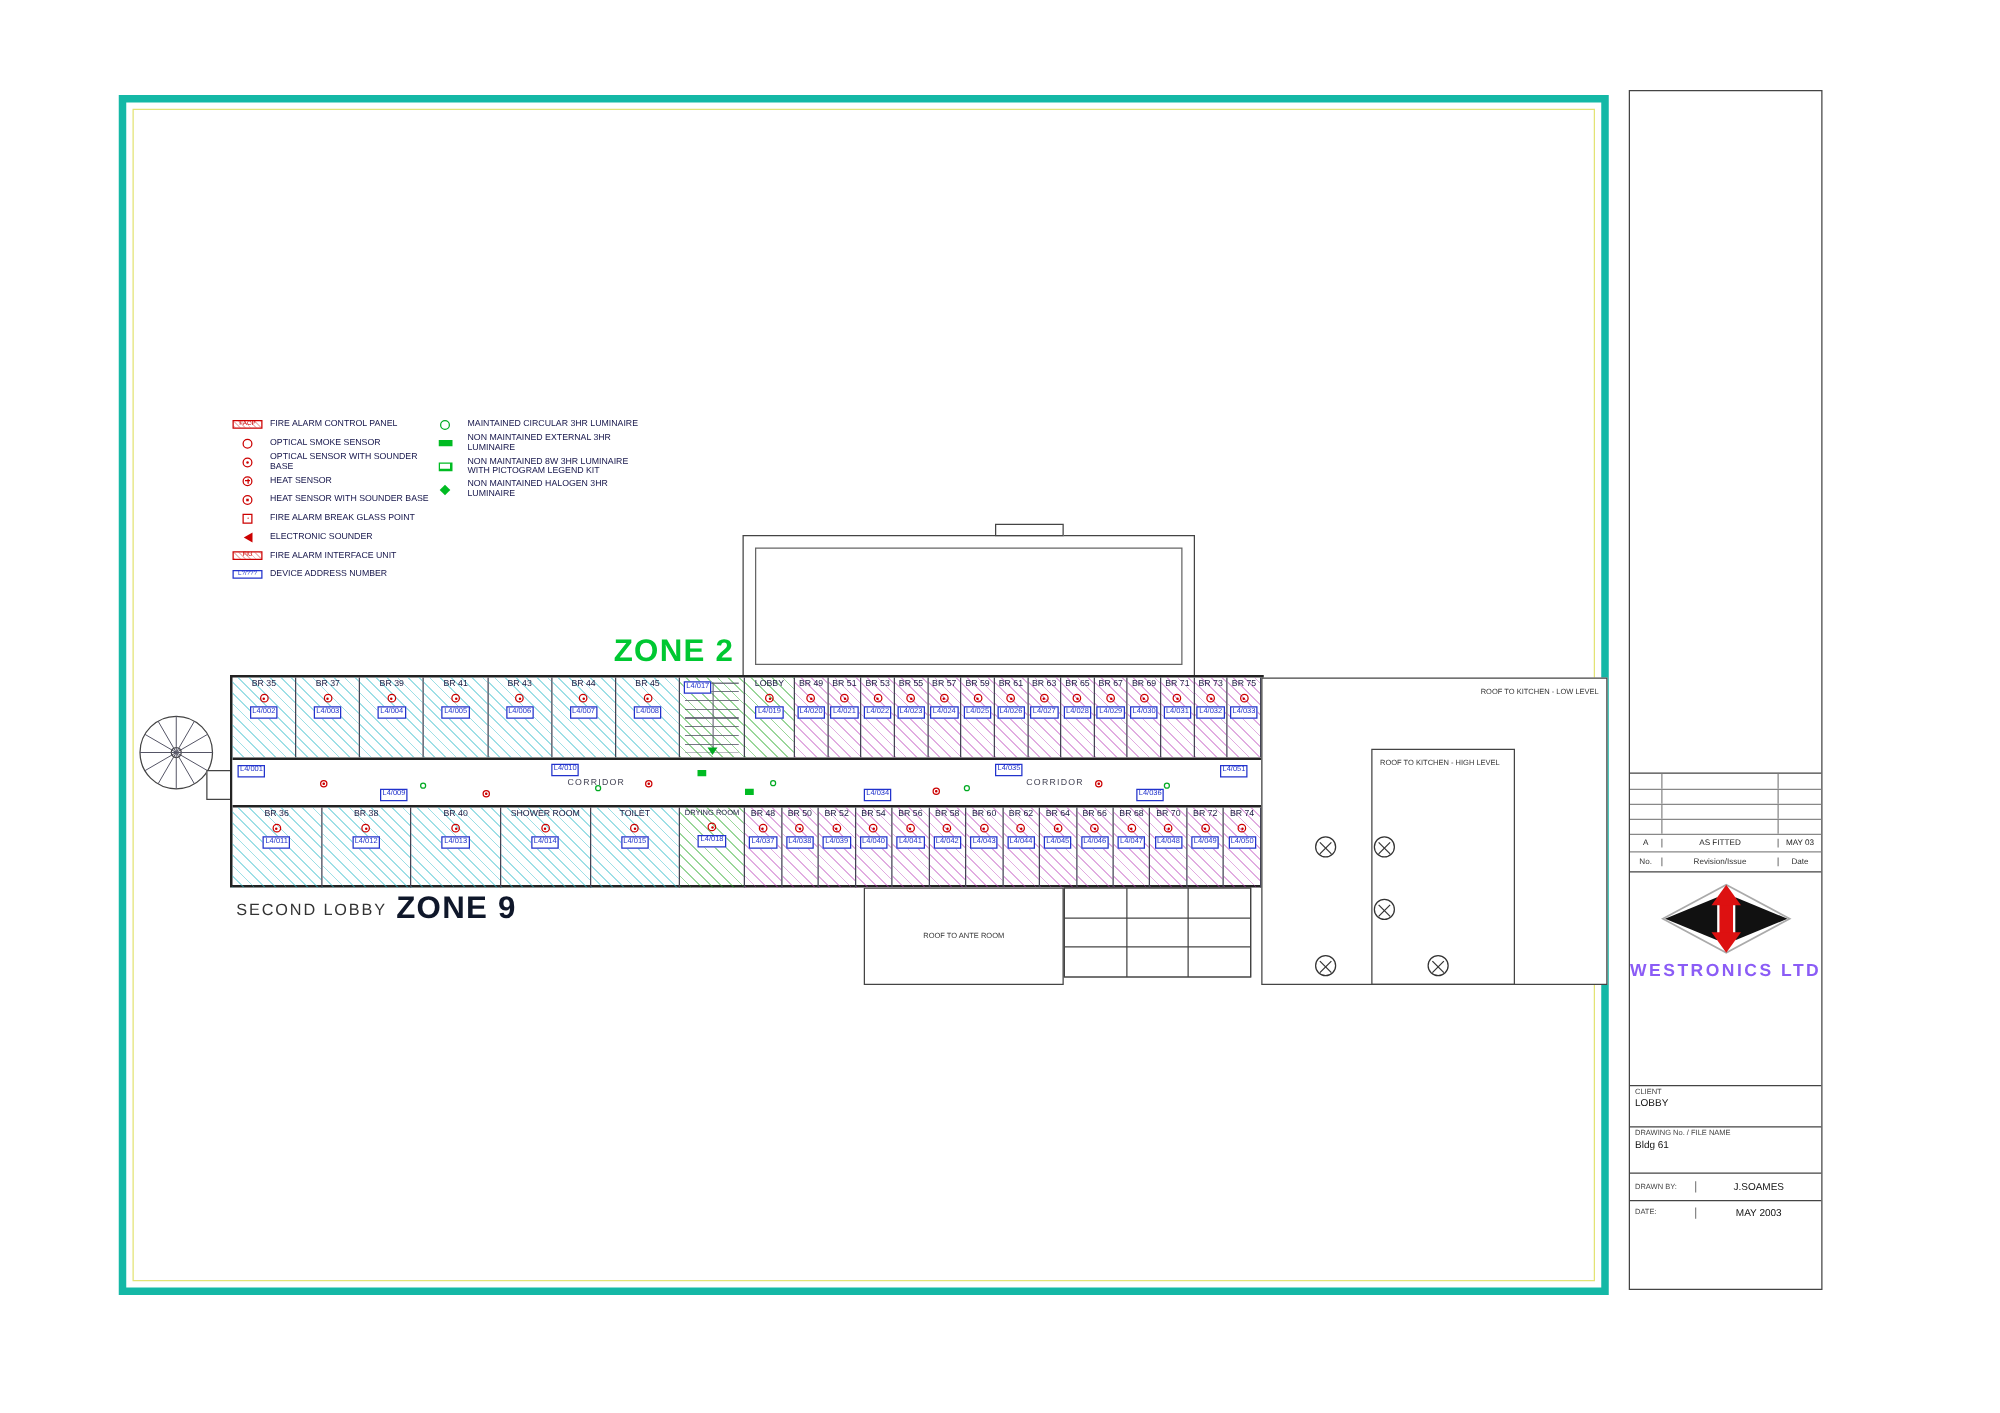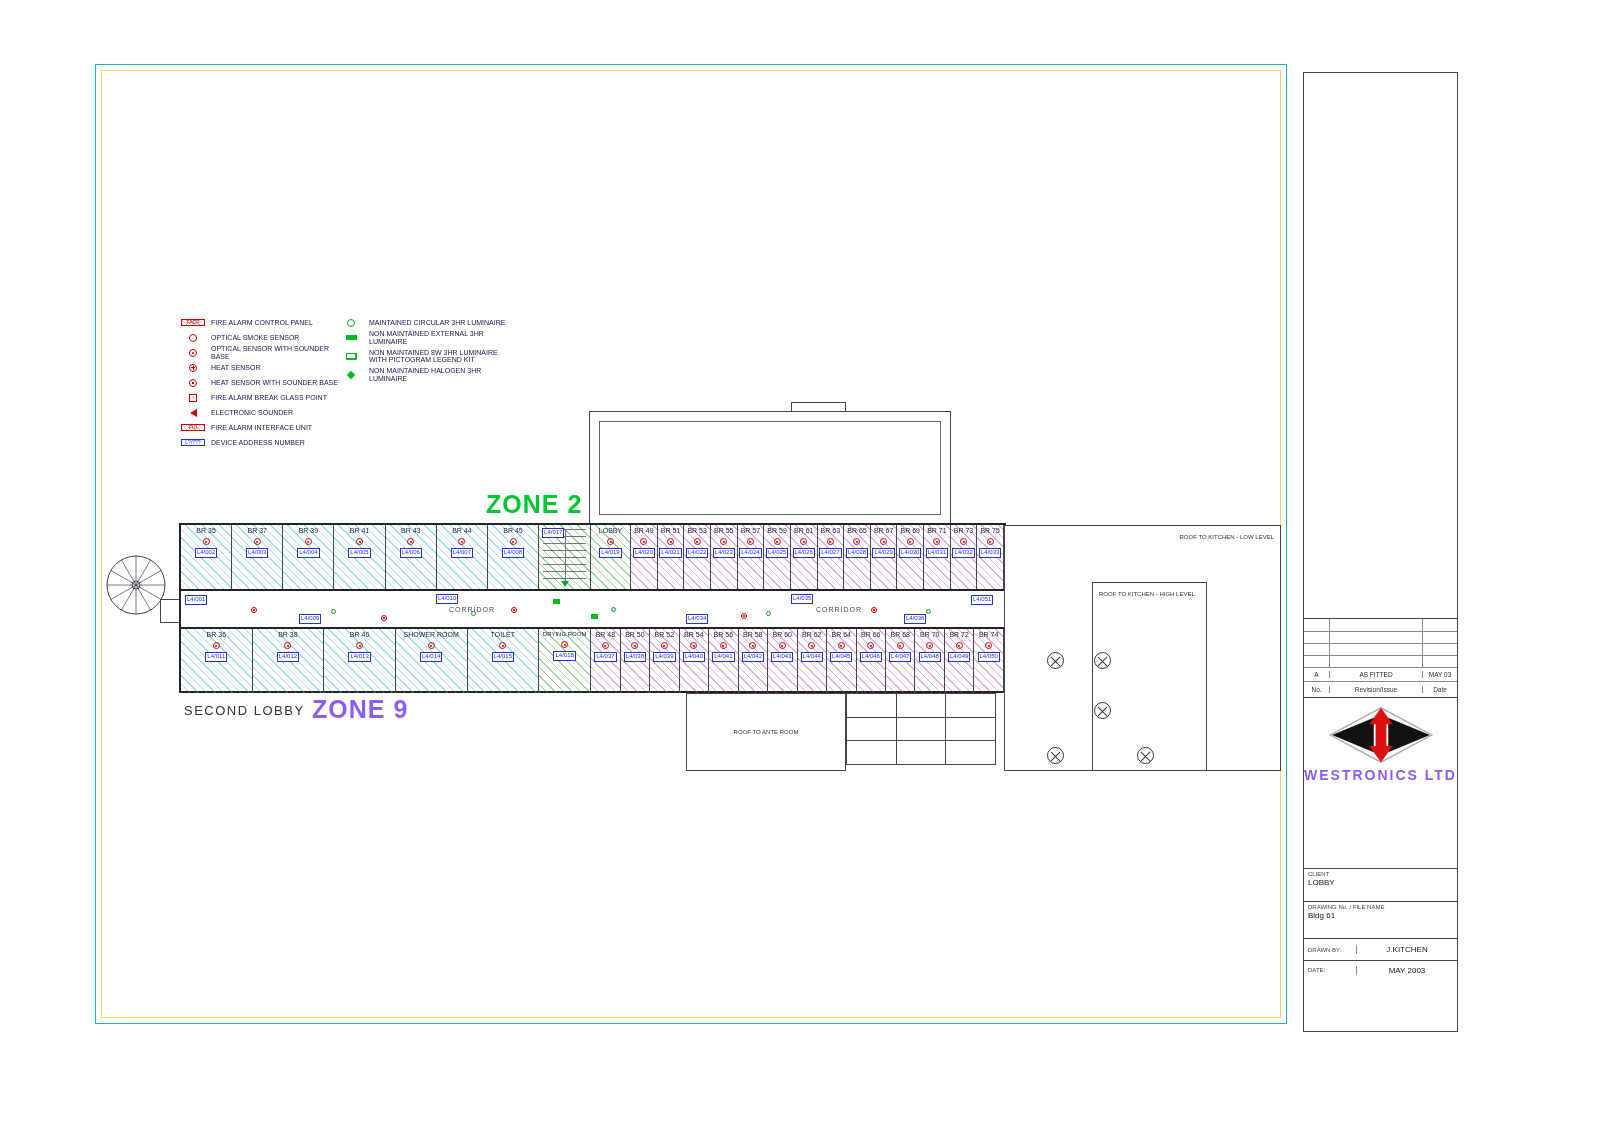--- a/index.html
+++ b/index.html
@@ -1,20 +1,20 @@
 <!DOCTYPE html>
 <html><head>
 <meta charset="utf-8">
 <style>
   *{margin:0;padding:0;box-sizing:border-box}
   html,body{width:1600px;height:1130px;background:#fff;font-family:"Liberation Sans",sans-serif;color:#222;overflow:hidden}
   .page{position:relative;width:1600px;height:1130px;background:#fff}
 
   
-  .sheet{position:absolute;left:95px;top:64px;width:1192px;height:960px;border:1px solid #14b8a6;background:#fff}
+  .sheet{position:absolute;left:95px;top:76px;width:1192px;height:960px;border:6px solid #14b8a6;background:#fff}
   .sheet-inner{position:absolute;inset:5px;border:1px solid #e3e375;pointer-events:none}
 
   
   .legend{position:absolute;left:85px;top:250px;width:330px;font-size:7px;color:#15154a}
   .legend-col{position:absolute;top:0}
   .col-left{left:0;width:165px}
   .col-right{left:158px;width:172px}
   .lg-row{display:flex;align-items:center;gap:6px;min-height:15px;line-height:1.05}
   .lg-sym{flex:0 0 24px;display:flex;justify-content:center;align-items:center}
   .lg-label{white-space:normal}
@@ -31,21 +31,21 @@
   .ring-green{width:8px;height:8px;border:1px solid #00aa22;border-radius:50%}
   .rect-green{width:11px;height:5px;background:#00bb22}
   .rect-green.picto{height:7px;position:relative}
   .rect-green.picto::after{content:"";position:absolute;inset:1.5px;background:#fff}
   .diam-green{width:6px;height:6px;background:#00bb22;transform:rotate(45deg)}
 
   
   .zone-label{position:absolute;font-weight:bold;font-size:25px;letter-spacing:1px;white-space:nowrap}
   .zl-2{left:390px;top:425px;color:#00c832}
   .zl-10{left:645px;top:422px;color:#b400b4}
-  .zl-9{left:216px;top:630px;color:#8b5cf6}
+  .zl-9{left:216px;top:630px;color:#0f172a}
   .floor-label{position:absolute;left:88px;top:638px;font-size:13px;letter-spacing:1.5px;color:#333}
 
   
   .spiral{position:absolute;left:8px;top:488px}
   .stair-link{position:absolute;left:64px;top:534px;width:20px;height:24px;border:1px solid #444;background:#fff}
 
   
   .upper-roof{position:absolute;left:493px;top:346px;width:362px;height:114px;border:1px solid #444;background:#fff}
   .ur-inner{position:absolute;inset:9px;border:1px solid #666}
   .ur-tick{position:absolute;left:695px;top:337px;width:55px;height:10px;border:1px solid #444;background:#fff}
@@ -572,21 +572,21 @@
       <div class="tb-val">LOBBY</div>
     </div>
 
     <div class="tb-sec sec-drawno">
       <div class="tb-label">DRAWING No. / FILE NAME</div>
       <div class="tb-val">Bldg 61</div>
     </div>
 
     <div class="tb-sec sec-drawn">
       <div class="tb-label">DRAWN BY:</div>
-      <div class="tb-val inset">J.KITCHEN</div>
+      <div class="tb-val inset">J.SOAMES</div>
     </div>
 
     <div class="tb-sec sec-date">
       <div class="tb-label">DATE:</div>
       <div class="tb-val inset">MAY 2003</div>
     </div>
   </div>
 
 </div>
 

